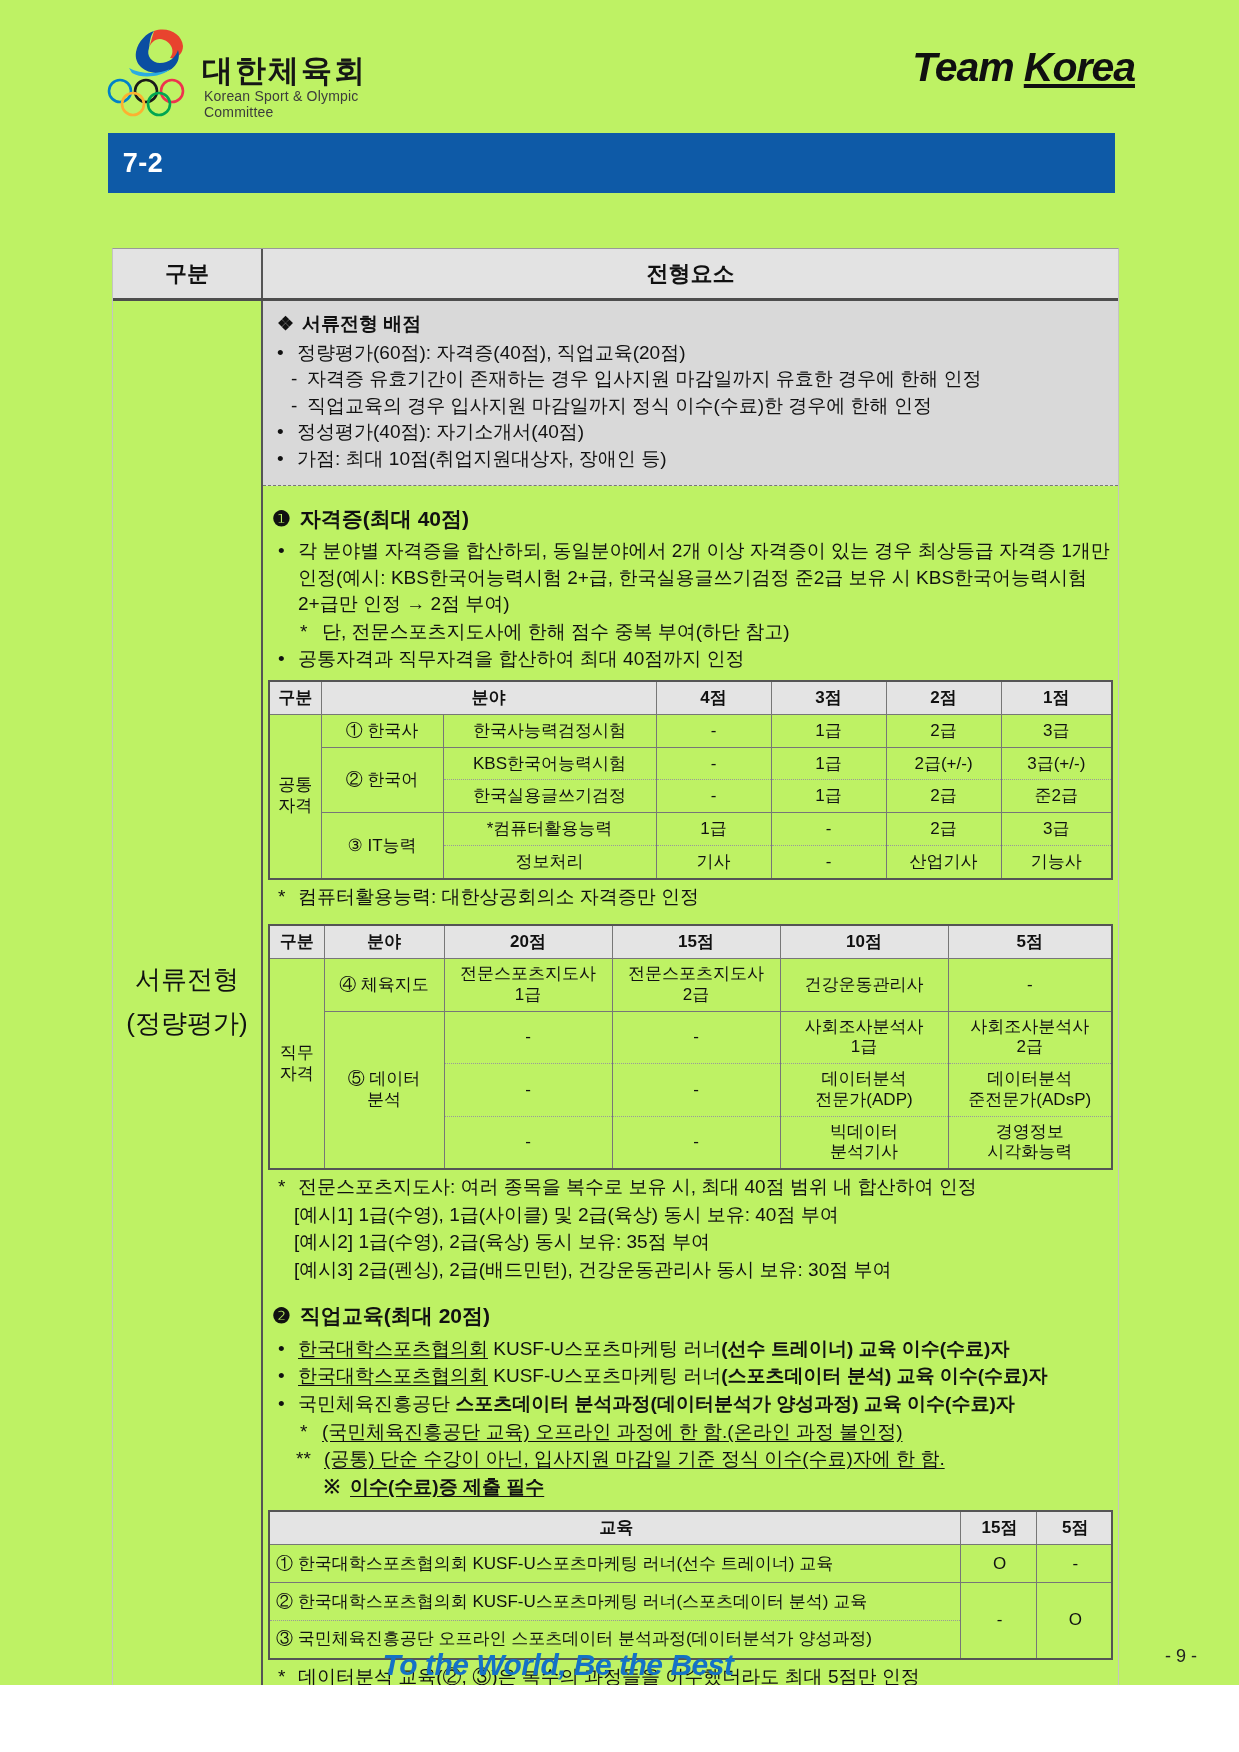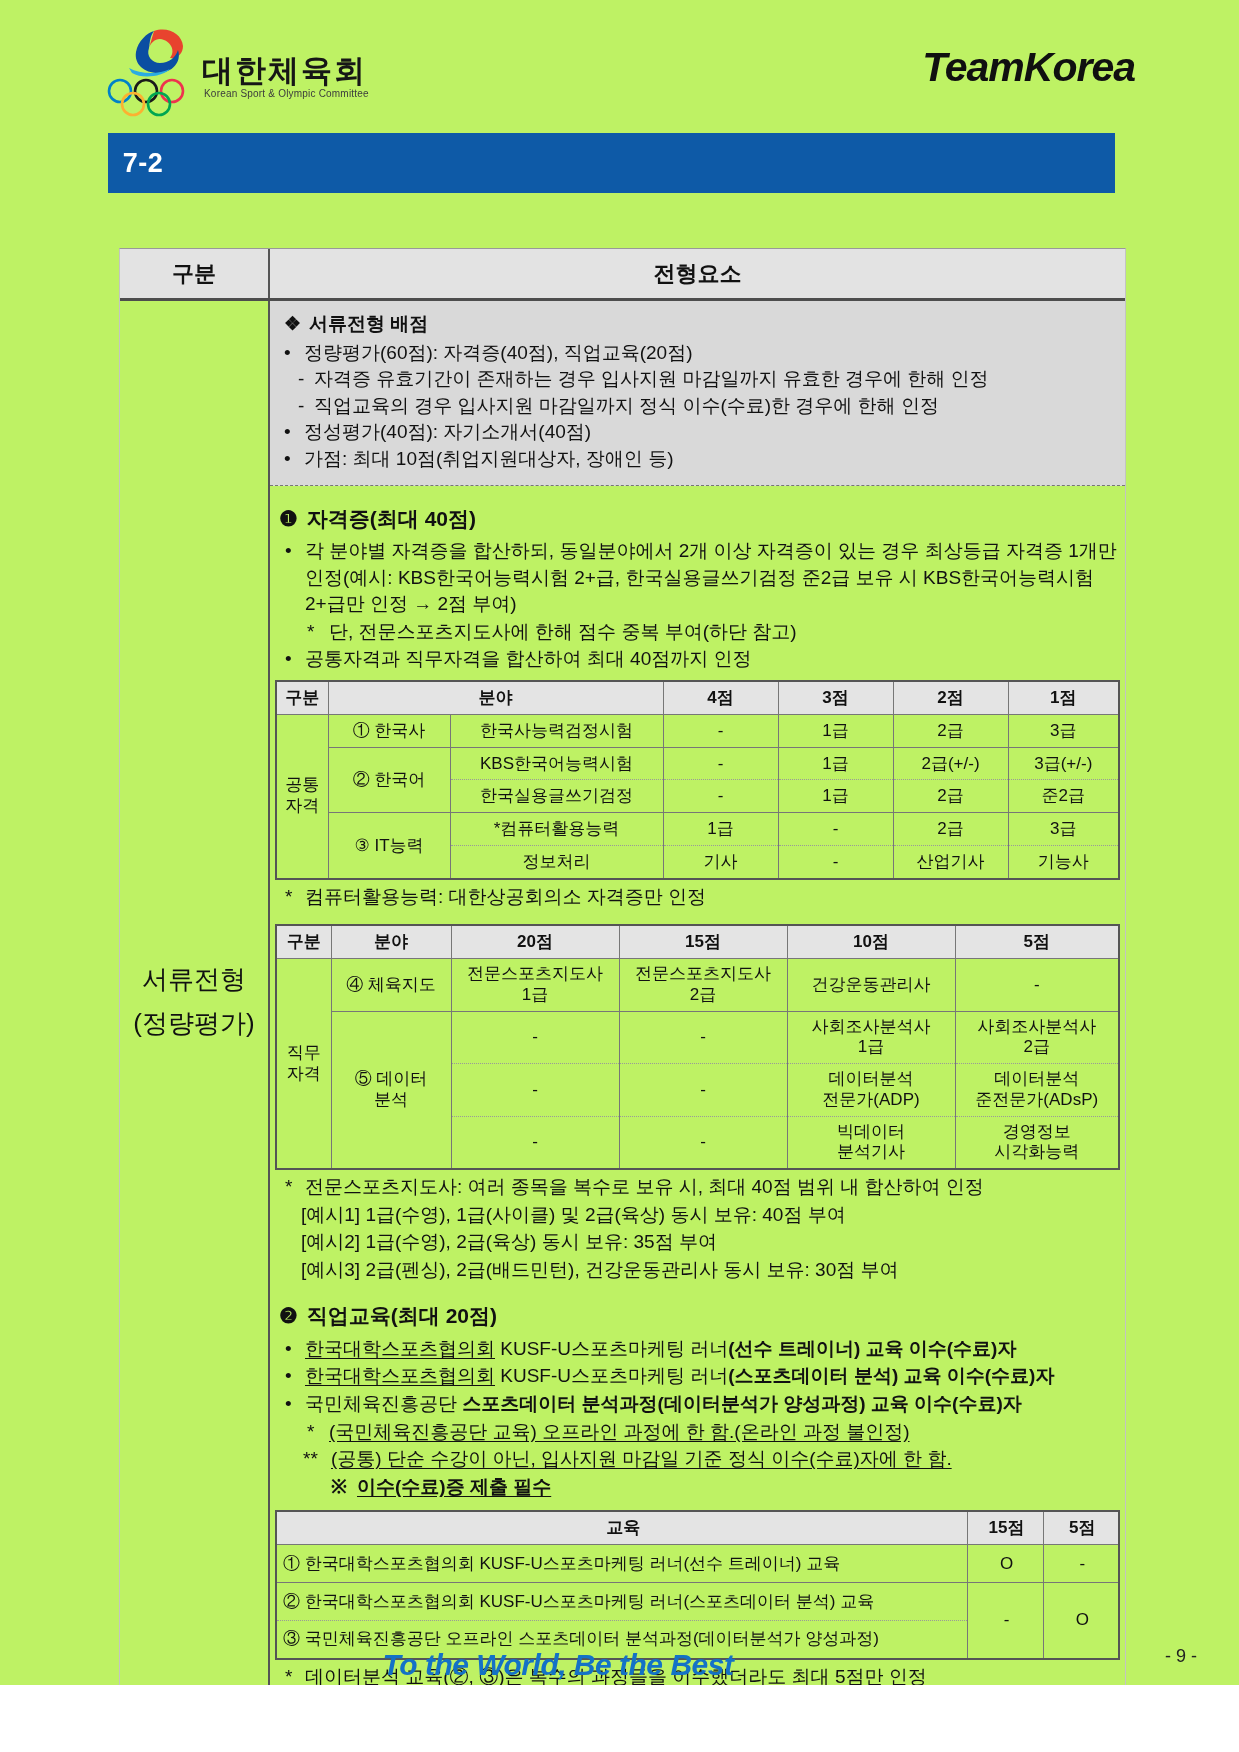--- a/index.html
+++ b/index.html
@@ -5,31 +5,31 @@
   * { margin:0; padding:0; box-sizing:border-box; }
   html,body { background:#ffffff; }
   body { width:1239px; font-family:"Liberation Sans", sans-serif; color:#111; }
   .page { position:relative; width:1239px; height:1685px; background:#bef264; overflow:hidden; }
 
   
   .brand-left { position:absolute; left:98px; top:26px; width:320px; height:95px; }
   .taegeuk { position:absolute; left:26px; top:2px; }
   .rings { position:absolute; left:6px; top:50px; }
   .org-name { position:absolute; left:104px; top:24px; font-size:31px; font-weight:800; letter-spacing:2px; color:#161616; }
-  .org-sub { position:absolute; left:106px; top:62px; font-size:10px; color:#3c3c3c; letter-spacing:0.2px; }
+  .org-sub { position:absolute; left:106px; top:62px; font-size:14px; color:#3c3c3c; letter-spacing:0.2px; }
   .brand-right { position:absolute; right:104px; top:44px; font-size:41px; font-style:italic; font-weight:800; letter-spacing:-1px; color:#101010; }
-  .brand-right .kword { margin-left:0; }
+  .brand-right .kword { margin-left:10px;text-decoration:underline; }
 
   
   .title-bar { position:absolute; left:108px; top:133px; width:1007px; height:60px; background:#0E5AA7; display:flex; padding:3px; }
   .title-num { width:64px; color:#fff; font-weight:bold; font-size:27px; display:flex; align-items:center; justify-content:center; letter-spacing:0.5px; }
   .title-text { flex:1; background:#fff; font-size:29px; font-weight:bold; display:flex; align-items:center; padding-left:12px; letter-spacing:-0.5px; }
 
   
-  .doc { position:absolute; left:119px; top:248px; width:1007px; border-top:1px solid #999; border-bottom:4px solid #4d4d4d; border-left:1px solid #c3c3c3; border-right:1px solid #c3c3c3; }
+  .doc { position:absolute; left:112px; top:248px; width:1007px; border-top:1px solid #999; border-bottom:4px solid #4d4d4d; border-left:1px solid #c3c3c3; border-right:1px solid #c3c3c3; }
   .doc-head { display:flex; background:#E3E3E3; border-bottom:3px solid #4d4d4d; height:52px; }
   .doc-head .c1 { width:150px; border-right:2px solid #555; display:flex; align-items:center; justify-content:center; font-weight:bold; font-size:22px; }
   .doc-head .c2 { flex:1; display:flex; align-items:center; justify-content:center; font-weight:bold; font-size:22px; }
   .doc-body { display:flex; align-items:stretch; }
   .doc-body .c1 { width:150px; border-right:2px solid #555; display:flex; align-items:center; justify-content:center; text-align:center; font-size:26px; line-height:1.7; white-space:pre-line; }
   .doc-body .c2 { flex:1; min-width:0; }
 
   
   .sumbox { background:#D9D9D9; border-bottom:1px dashed #777; padding:10px 14px 12px; font-size:19px; line-height:1.4; }
   .sumbox .ttl { font-weight:bold; display:flex; gap:8px; margin-bottom:2px; }

